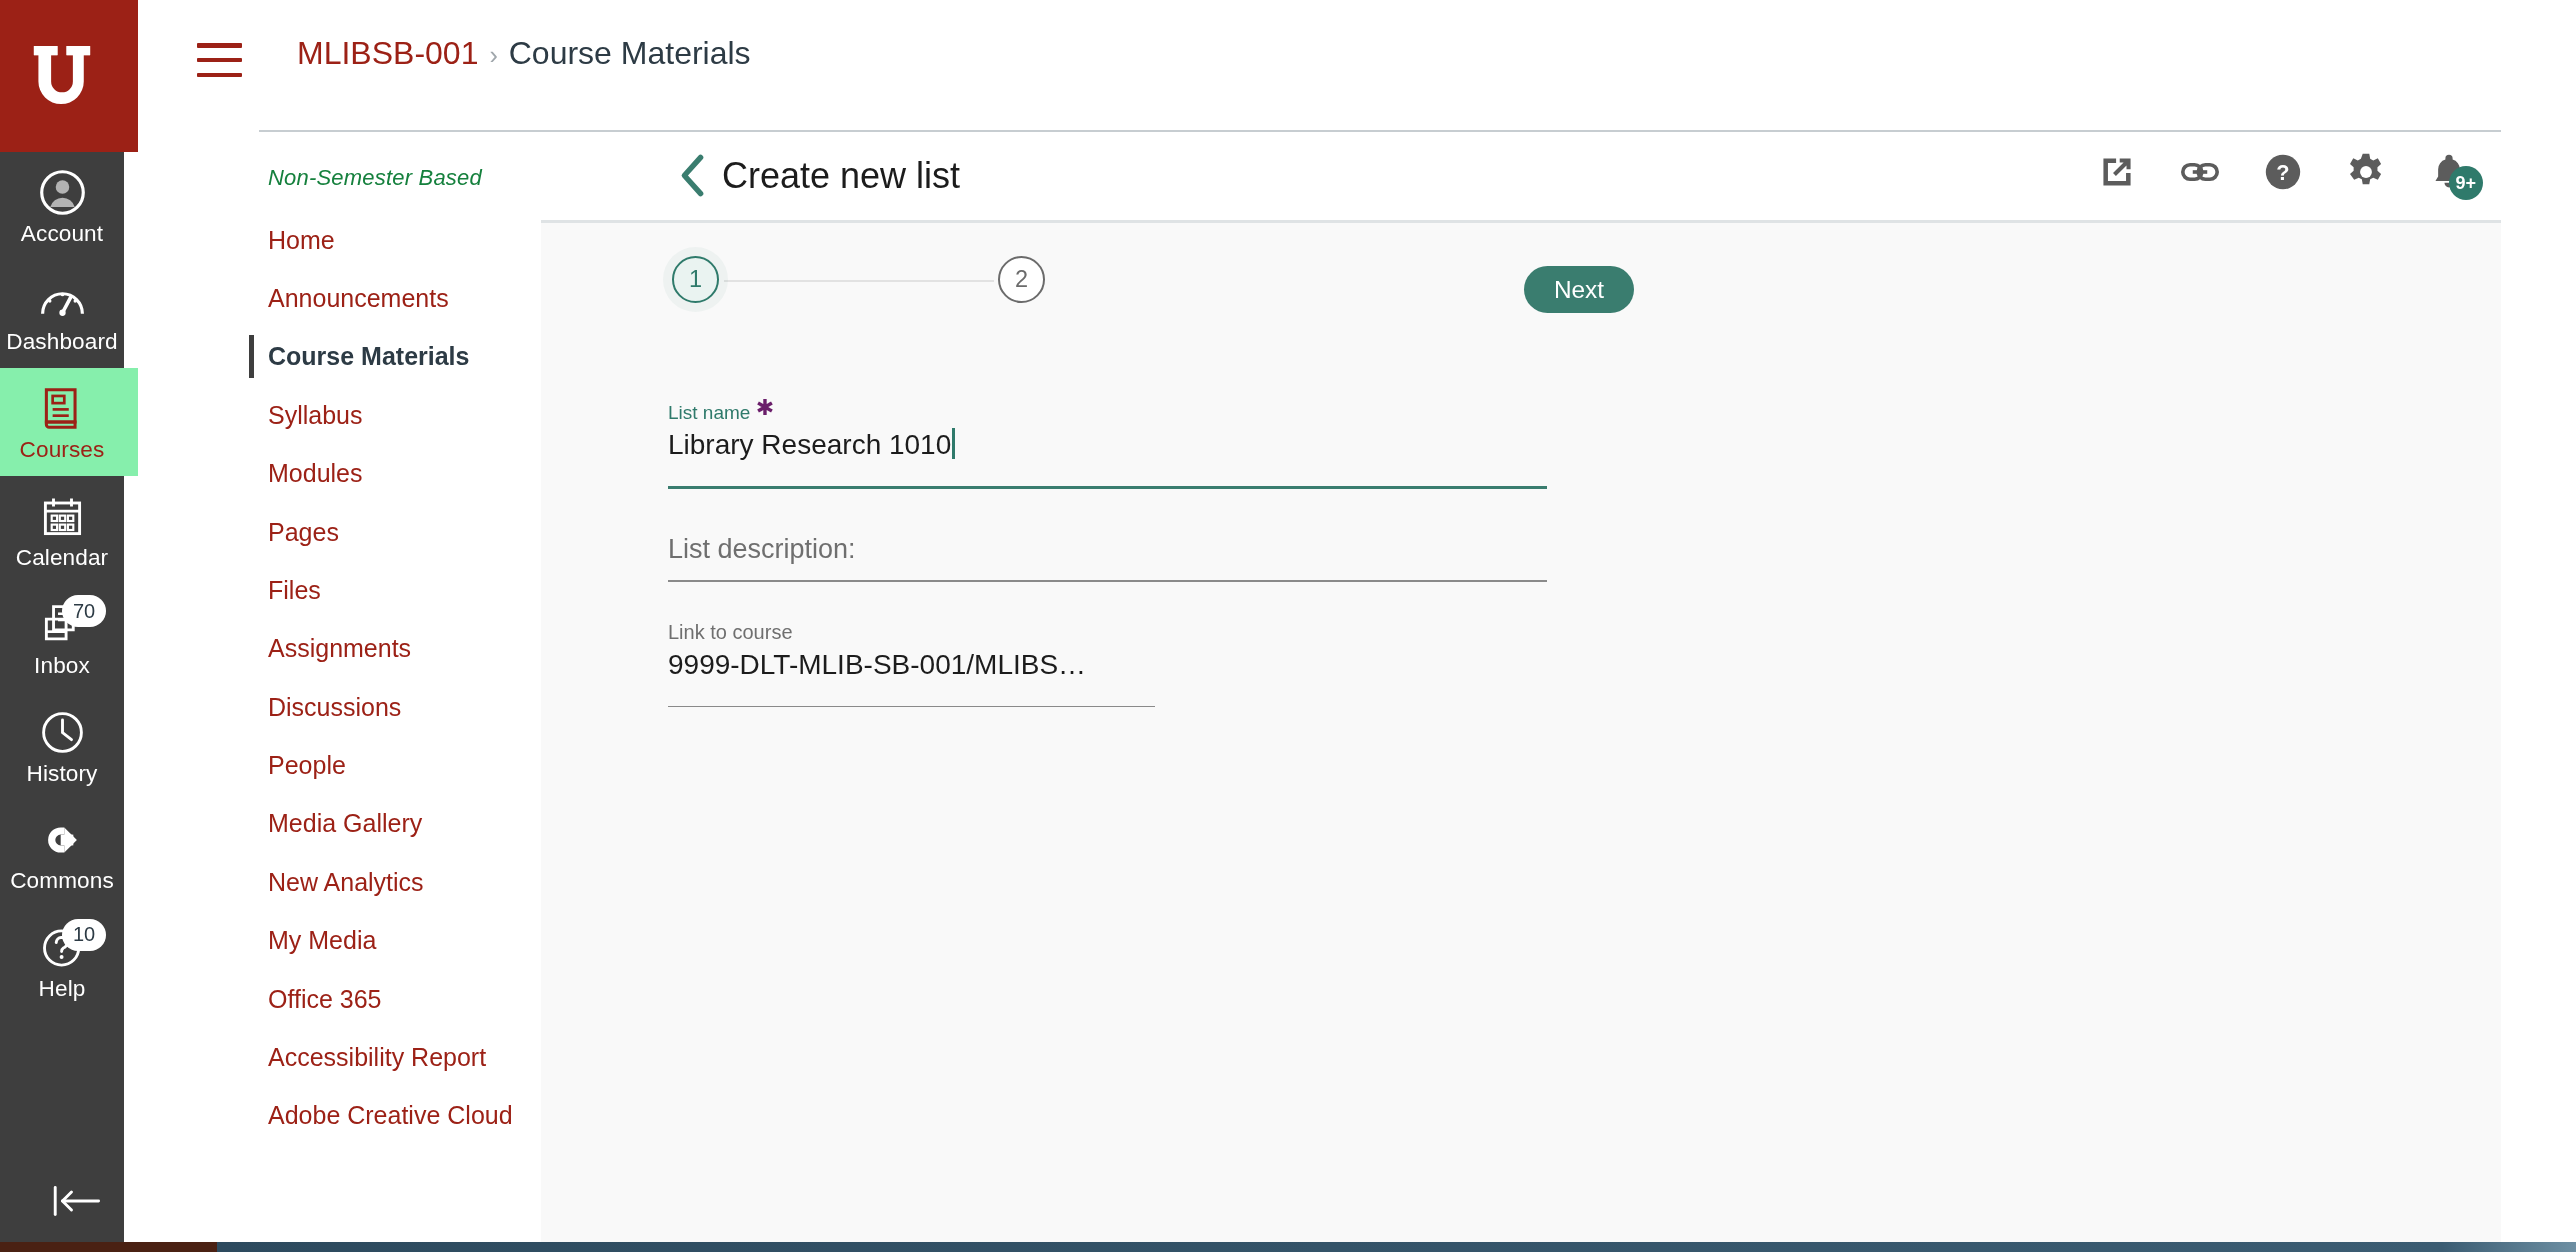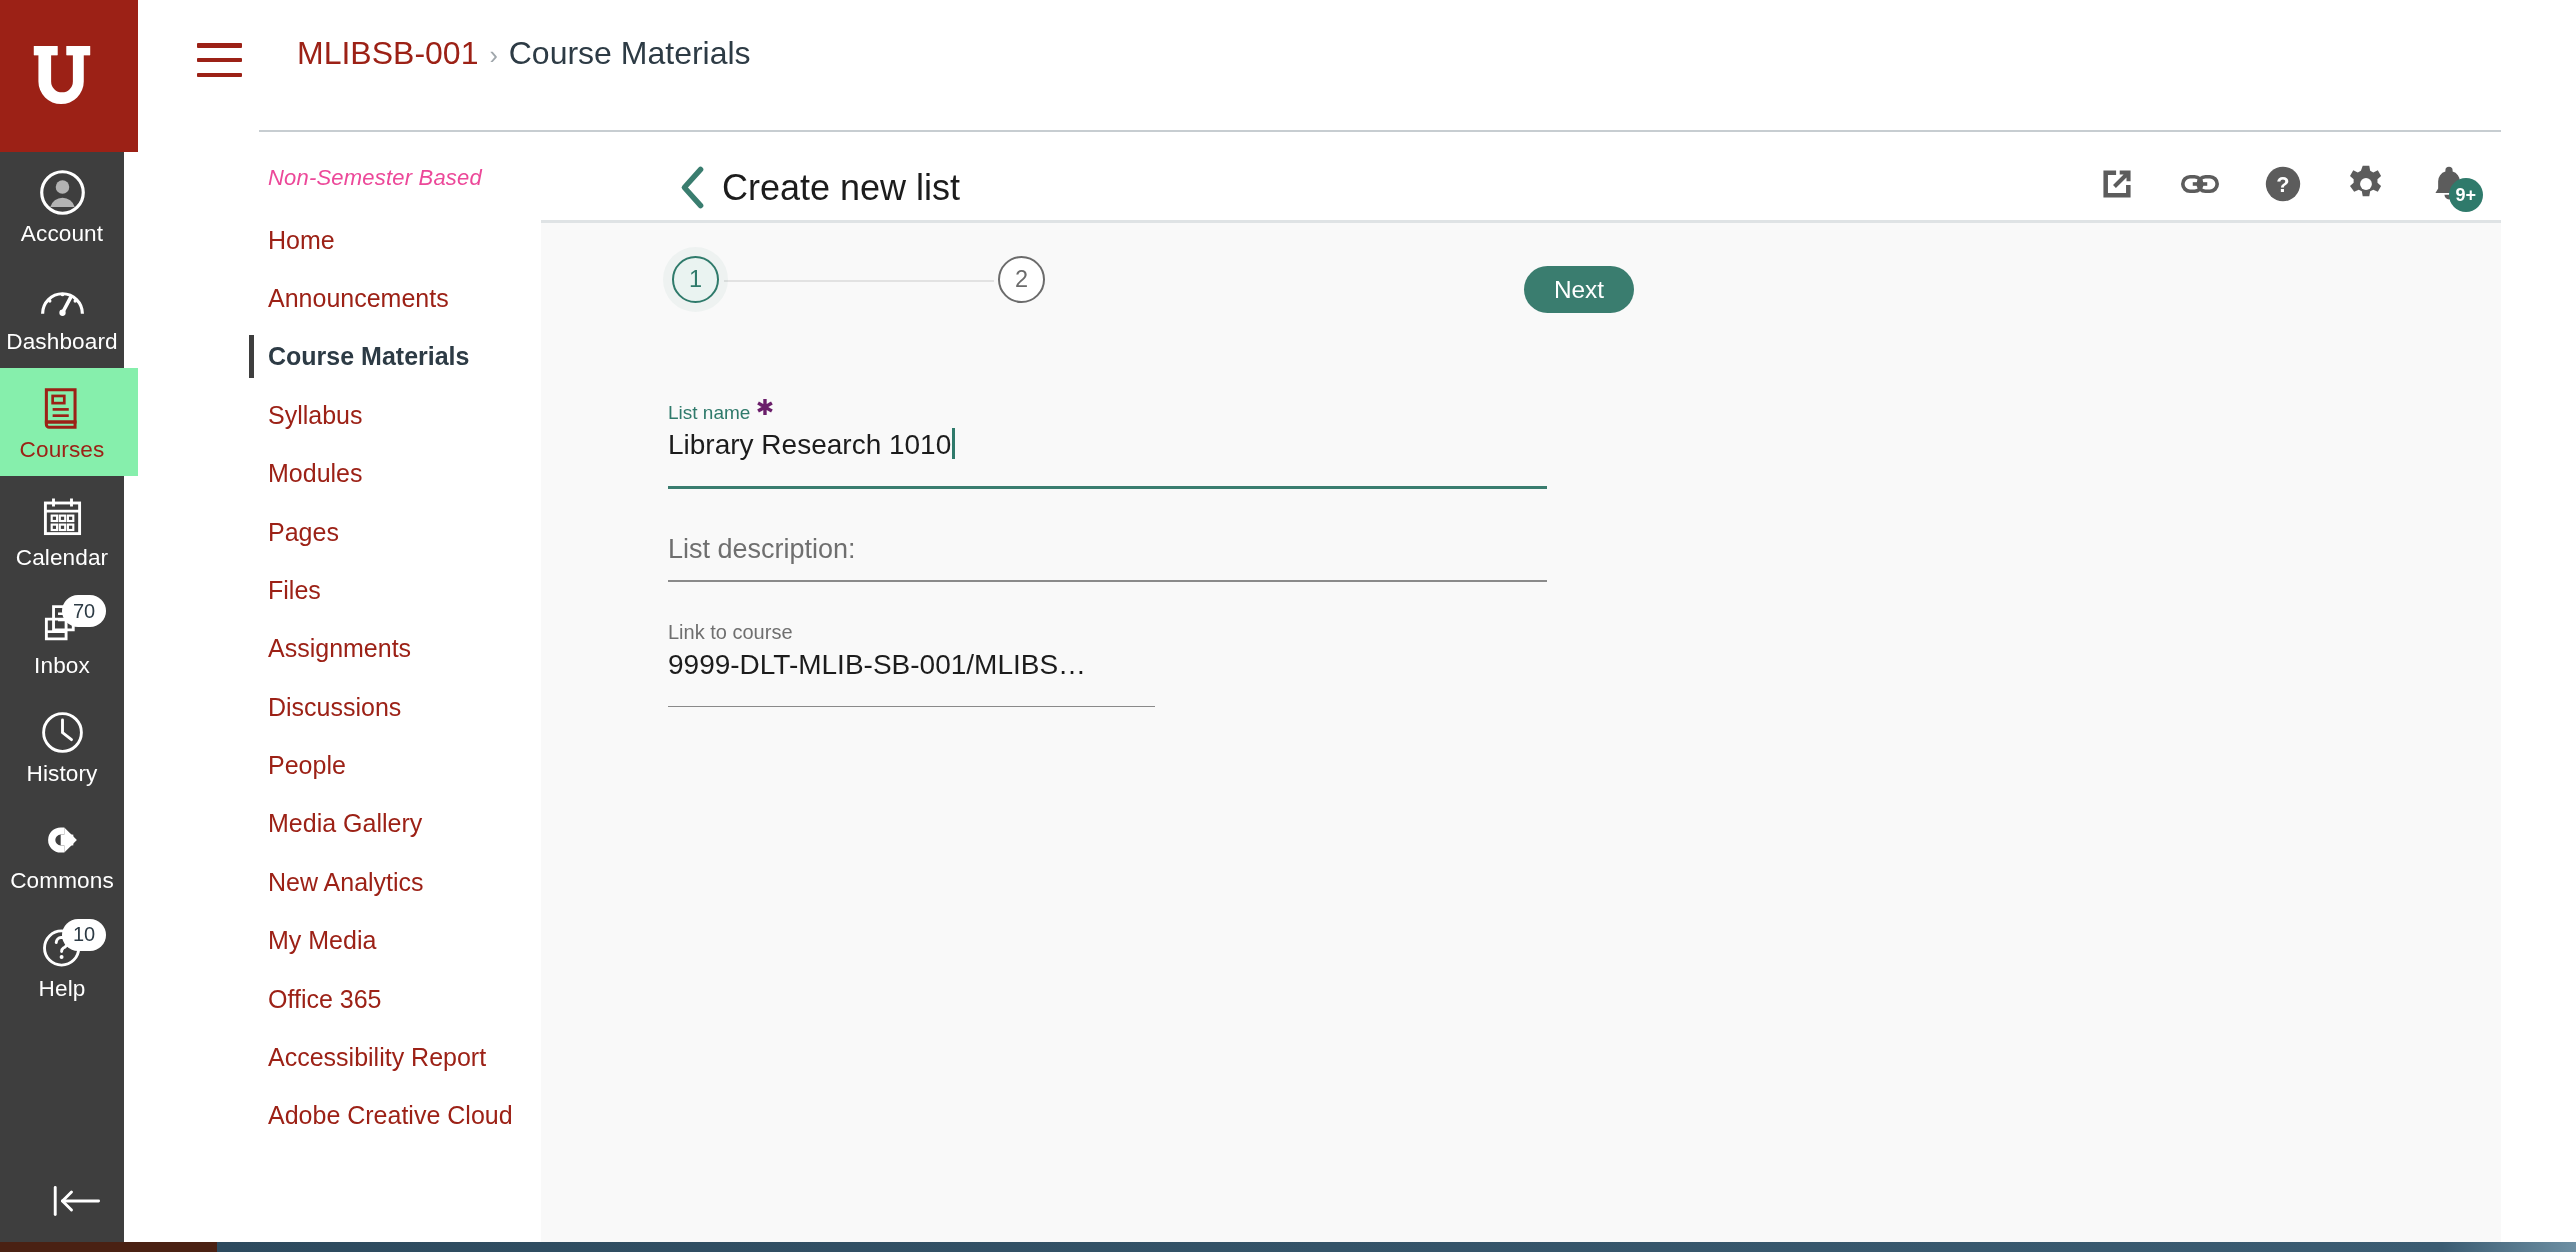--- a/index.html
+++ b/index.html
@@ -53,21 +53,21 @@
 
   
   .coursenav {
     position: absolute; left: 152px; top: 0;
     width: 389px; height: 1242px;
     background: #ffffff;
     padding-left: 54px;
     overflow: hidden;
   }
   .coursenav-term {
-    font-style: italic; font-size: 22px; color: #ec4899;
+    font-style: italic; font-size: 22px; color: #15803d;
     margin-top: 165px; margin-left: 62px; letter-spacing: 0.2px;
   }
   .cn-list { margin-top: 20px; }
   .cn-item {
     display:block; position: relative;
     padding: 12.7px 0 12.7px 62px;
     font-size: 25px; line-height: 33px;
     color: #9c2116; text-decoration: none;
     white-space: nowrap;
   }
@@ -102,21 +102,21 @@
   }
   .crumb a { color:#9c2116; text-decoration:none; }
   .crumb .sep { color:#a0a7ac; font-size: 25px; margin: 0 11px; }
   .crumb .cur { color:#2d3b45; }
   .topbar-rule {
     position:absolute; left: 107px; top: 130px; width: 2370px; height: 1.8px; background:#c7cdd1;
   }
 
   
   .toolhead {
-    position:absolute; left: 541px; top: 144px;
+    position:absolute; left: 541px; top: 132px;
     width: 1960px; height: 88px;
     background:#ffffff;
   }
   .back-chevron {
     position:absolute; left: 136px; top: 20px; width:31px; height:47px;
   }
   .tool-title {
     position:absolute; left: 181px; top: 20px;
     font-size: 36px; line-height: 47px; color:#1c1c1c; white-space:nowrap;
   }

